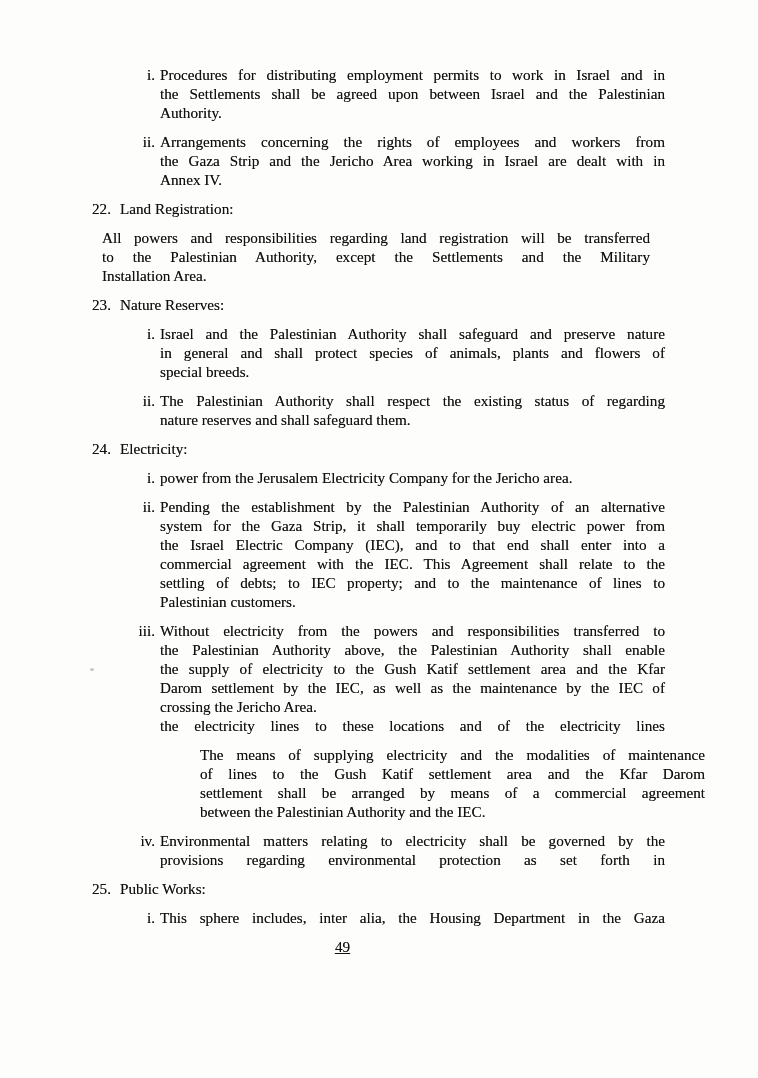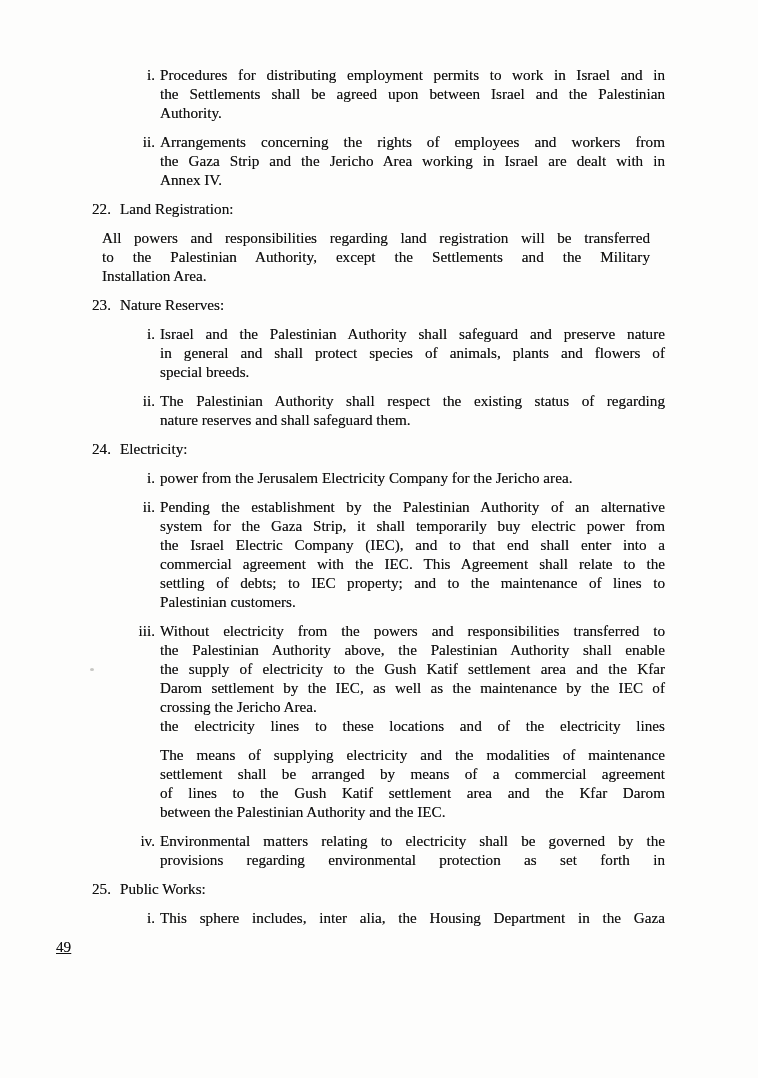--- a/index.html
+++ b/index.html
@@ -28,40 +28,41 @@
     right: 100%;
     margin-right: 5px;
     top: 0;
     white-space: nowrap;
   }
   .para {
     margin-left: 10px;
     width: 548px;
   }
   .subpara {
-    margin-left: 68px;
+    margin-left: 108px;
     width: 505px;
   }
   .heading .num {
     display: inline-block;
     width: 28px;
   }
   .jl {
     white-space: nowrap;
     text-align: justify;
     text-align-last: justify;
   }
   .jl.last {
     text-align-last: left;
   }
   .pagenum {
     position: relative;
     left: -36px;
     width: 573px;
     margin-top: 6px;
+    text-align: center;
     text-decoration: underline;
   }
   .speck {
     position: absolute;
     left: 90px;
     top: 668px;
     width: 4px;
     height: 3px;
     border-radius: 50%;
     background: #9a9a96;
@@ -155,22 +156,22 @@
         <div class="jl">the supply of electricity to the Gush Katif settlement area and the Kfar</div>
         <div class="jl">Darom settlement by the IEC, as well as the maintenance by the IEC of</div>
         <div class="jl last">crossing the Jericho Area.</div>
         <div class="jl">the electricity lines to these locations and of the electricity lines</div>
       </div>
   </div>
 
   <div class="block subpara">
     <div>
         <div class="jl">The means of supplying electricity and the modalities of maintenance</div>
+        <div class="jl">of lines to the Gush Katif settlement area and the Kfar Darom</div>
         <div class="jl">settlement shall be arranged by means of a commercial agreement</div>
-        <div class="jl">of lines to the Gush Katif settlement area and the Kfar Darom</div>
         <div class="jl last">between the Palestinian Authority and the IEC.</div>
       </div>
   </div>
 
   <div class="block subitem">
     <span class="marker">iv.</span>
     <div>
         <div class="jl">Environmental matters relating to electricity shall be governed by the</div>
         <div class="jl">provisions regarding environmental protection as set forth in</div>
       </div>

